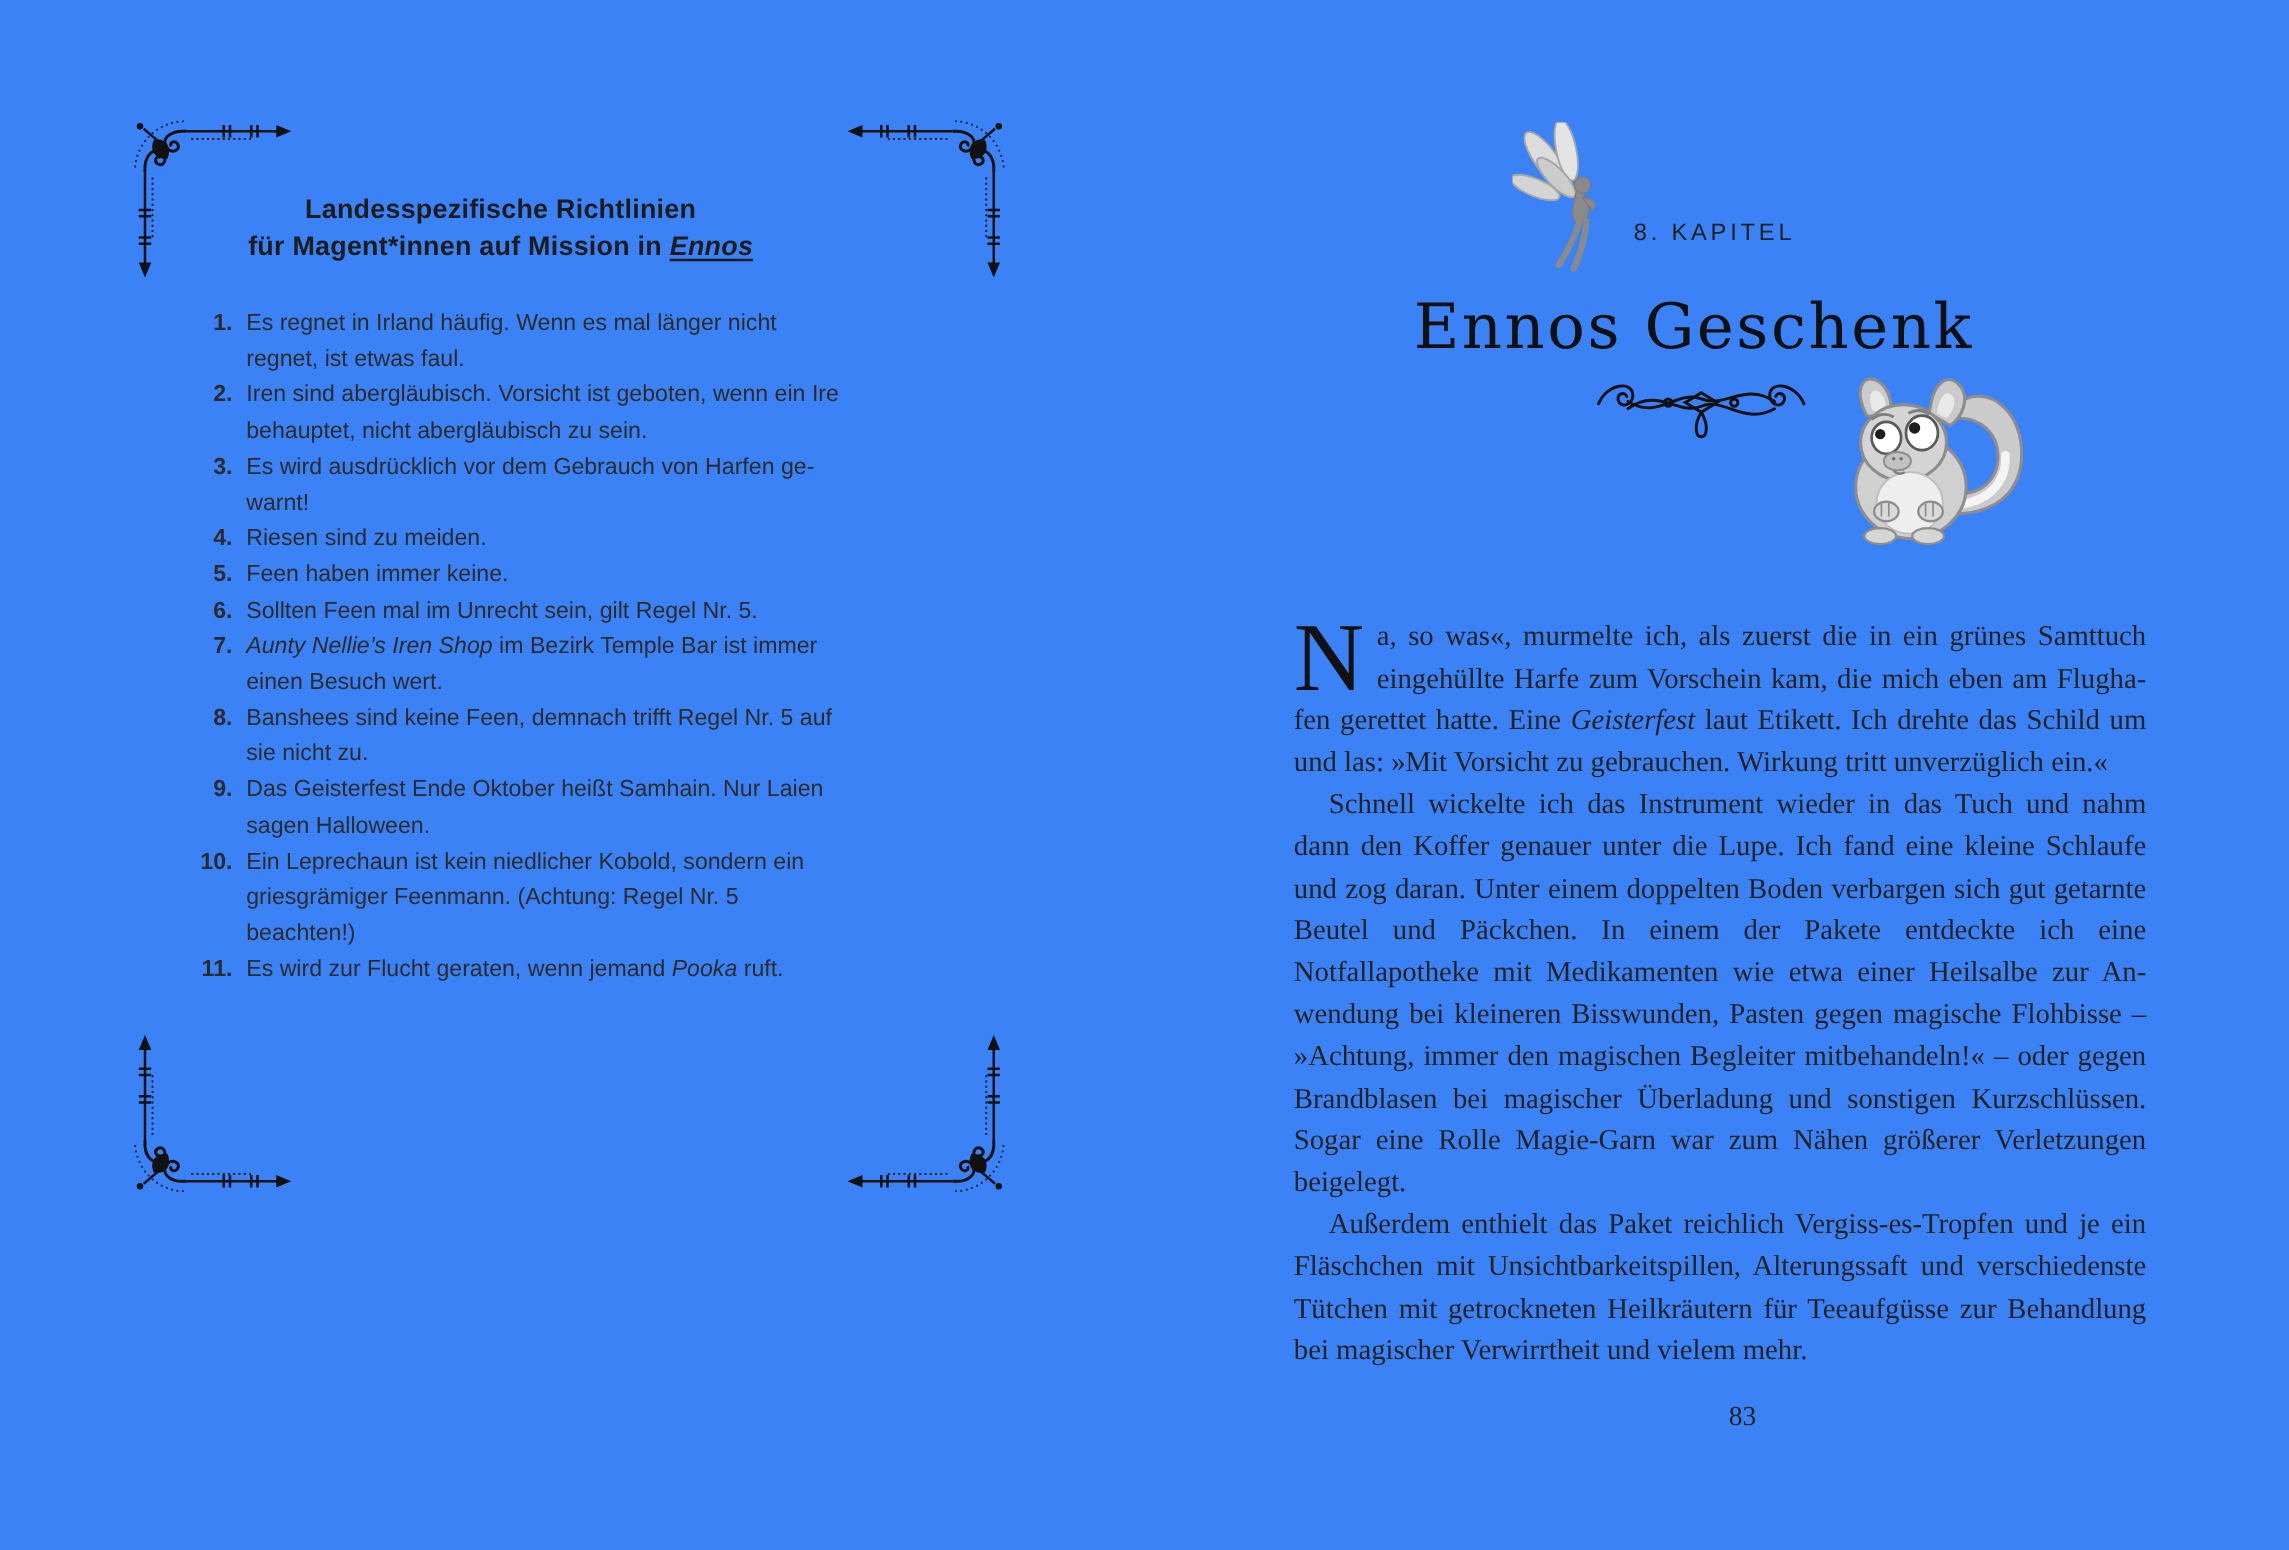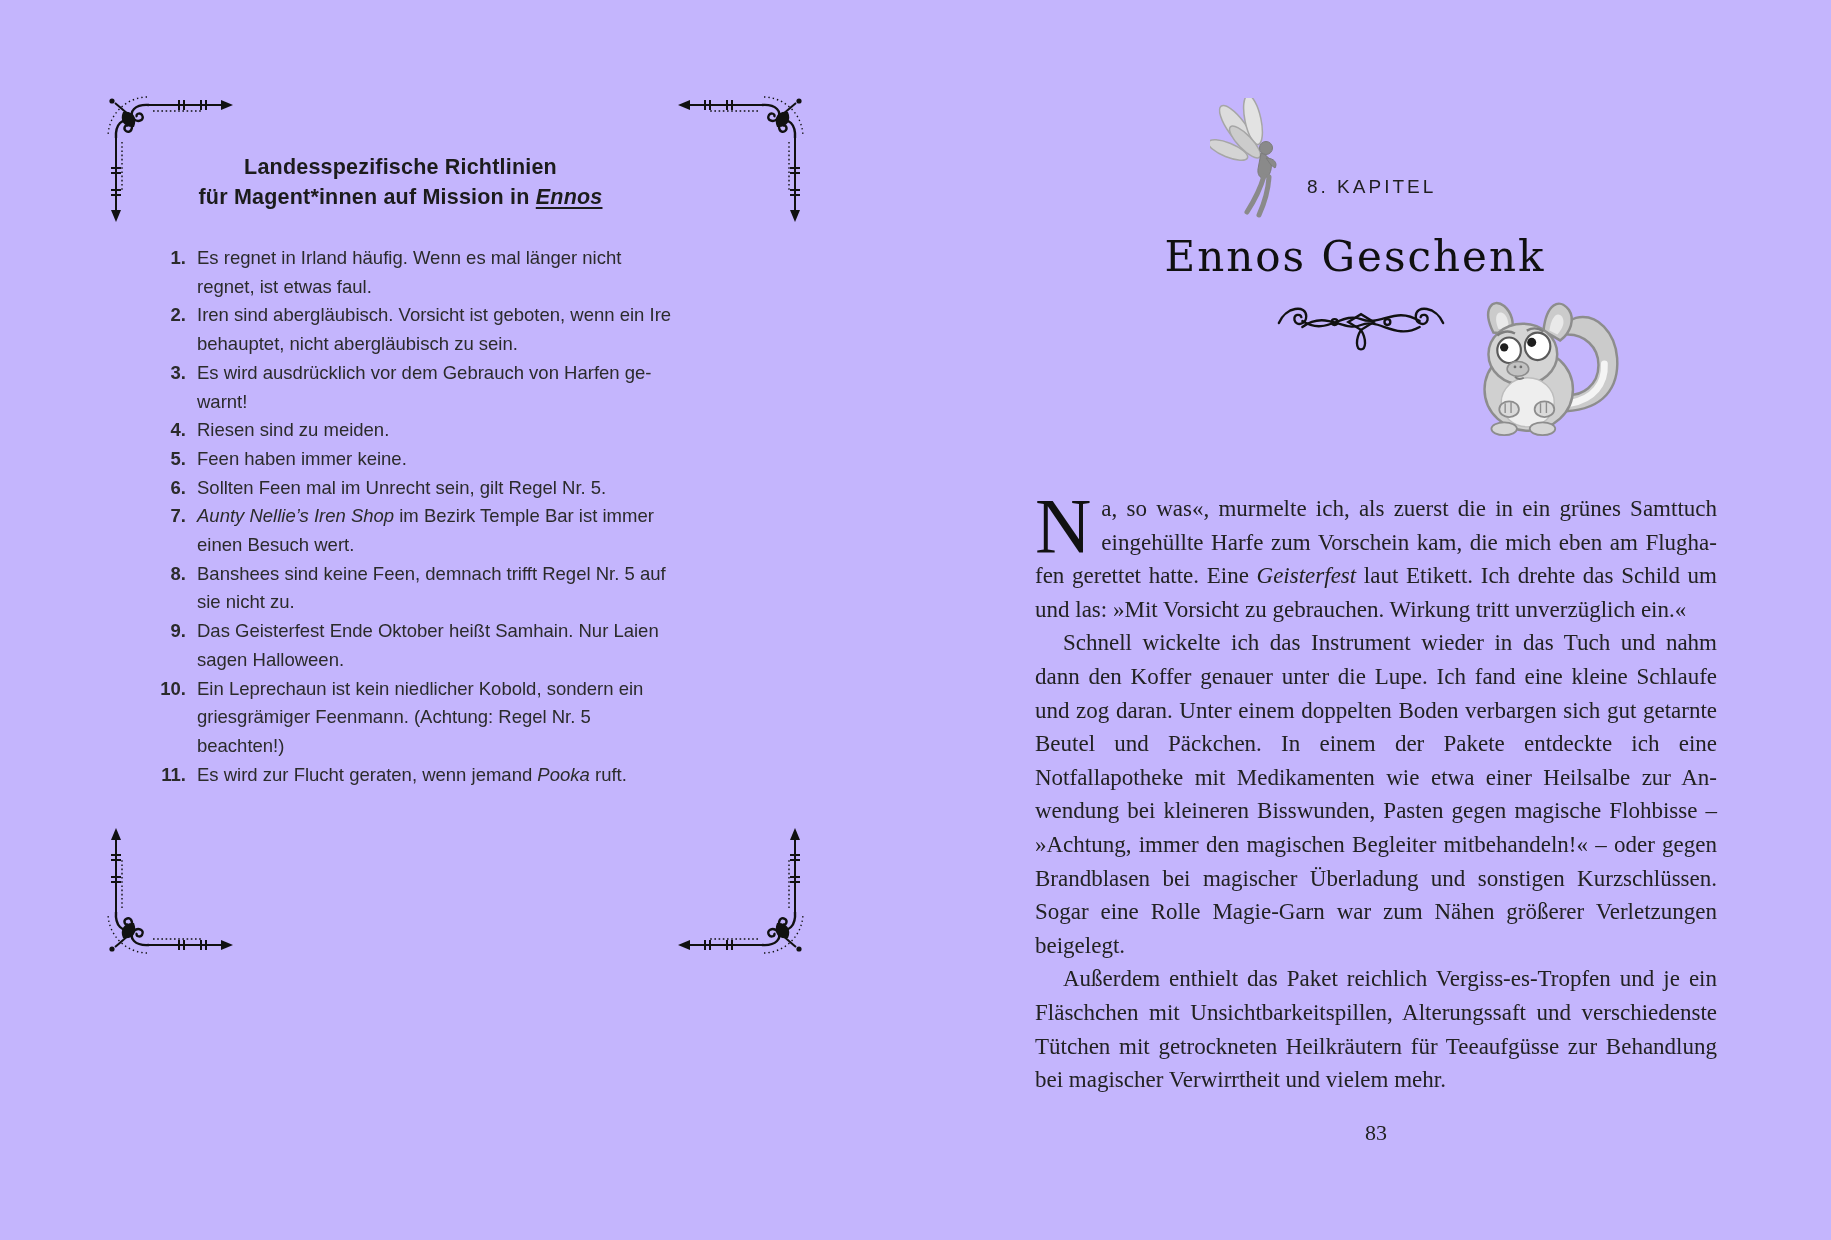--- a/index.html
+++ b/index.html
@@ -1,16 +1,16 @@
 <!DOCTYPE html>
 <html lang="de"><head>
 <meta charset="utf-8">
 <style>
   html,body{margin:0;padding:0;background:#ffffff;}
-  .book{position:relative;width:1831px;height:1240px;background:#c4b5fd;overflow:hidden;
+  .book{position:relative;width:1831px;height:1240px;background:#3b82f6;overflow:hidden;
         font-family:"Liberation Sans", sans-serif;}
   .page{position:absolute;top:0;height:1240px;}
   .page.left{left:0;width:915px;}
   .page.right{left:915px;width:916px;}
 
   
   .corner{position:absolute;width:132px;height:132px;}
   .corner.tl{left:103px;top:92px;}
   .corner.tr{left:676px;top:92px;transform:scaleX(-1);}
   .corner.bl{left:103px;top:826px;transform:scaleY(-1);}
@@ -23,32 +23,32 @@
   .rules{position:absolute;left:148px;top:244px;width:540px;font-size:18.5px;line-height:28.7px;color:#2b2b2b;}
   .rule-row{display:flex;align-items:flex-start;}
   .rule-num{flex:0 0 38px;text-align:right;font-weight:bold;margin-right:11px;}
   .rule-text{flex:0 0 483px;width:483px;}
   .it{font-style:italic;}
 
   
   .fairy{position:absolute;left:295px;top:98px;width:82px;height:138px;}
   .kicker{position:absolute;left:392px;top:176px;font-size:19px;letter-spacing:3px;color:#1f1f1f;}
   .chapter-title{position:absolute;left:120px;top:232px;width:640px;margin:0;text-align:center;
-                 font-family:"DejaVu Serif", serif;font-weight:normal;font-size:42px;color:#101010;letter-spacing:2px;}
+                 font-family:"DejaVu Serif", serif;font-weight:normal;font-size:50px;color:#101010;letter-spacing:2px;}
   .flourish{position:absolute;left:358px;top:296px;width:176px;height:58px;}
   .squirrel{position:absolute;left:543px;top:290px;width:167px;height:148px;}
 
   .body-text{position:absolute;left:120px;top:492px;width:682px;
              font-family:"Liberation Serif", serif;font-size:23px;line-height:33.6px;
              text-align:justify;color:#222222;hyphens:manual;}
   .para{margin:0;}
   .para.indent{text-indent:28px;}
   .dropcap{float:left;font-size:78px;line-height:60px;padding:4px 10px 0 0;color:#111;}
 
-  .page-number{position:absolute;left:120px;top:1120px;width:682px;text-align:center;
+  .page-number{position:absolute;left:138px;top:1120px;width:682px;text-align:center;
                font-family:"Liberation Serif", serif;font-size:22px;color:#222;}
 </style>
 </head>
 <body>
 
 <div class="book">
 
   <section class="page left">
 
     <div class="corner tl">

